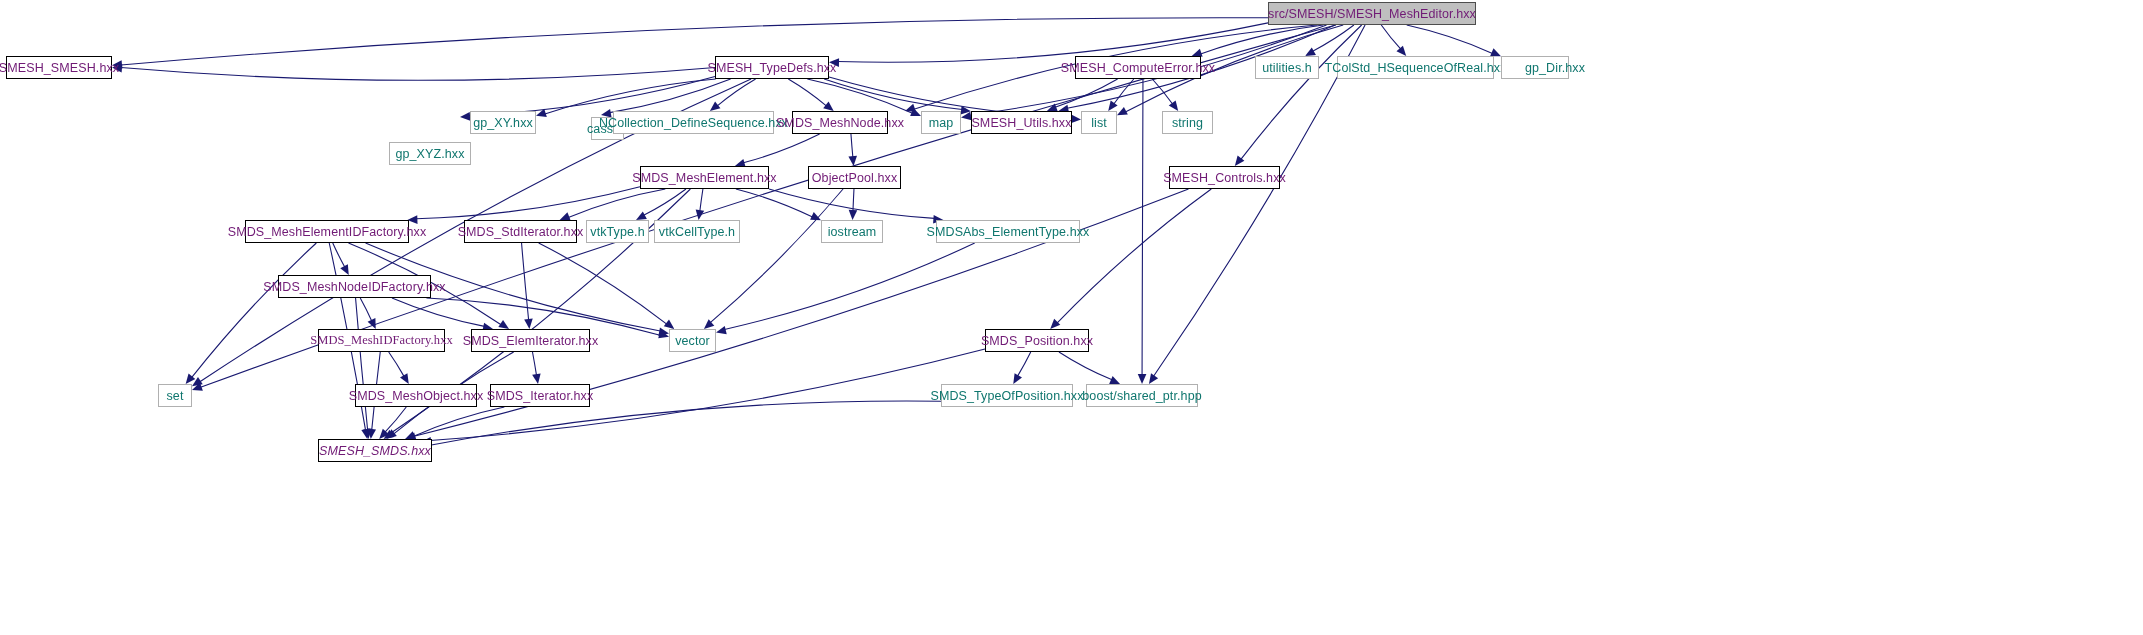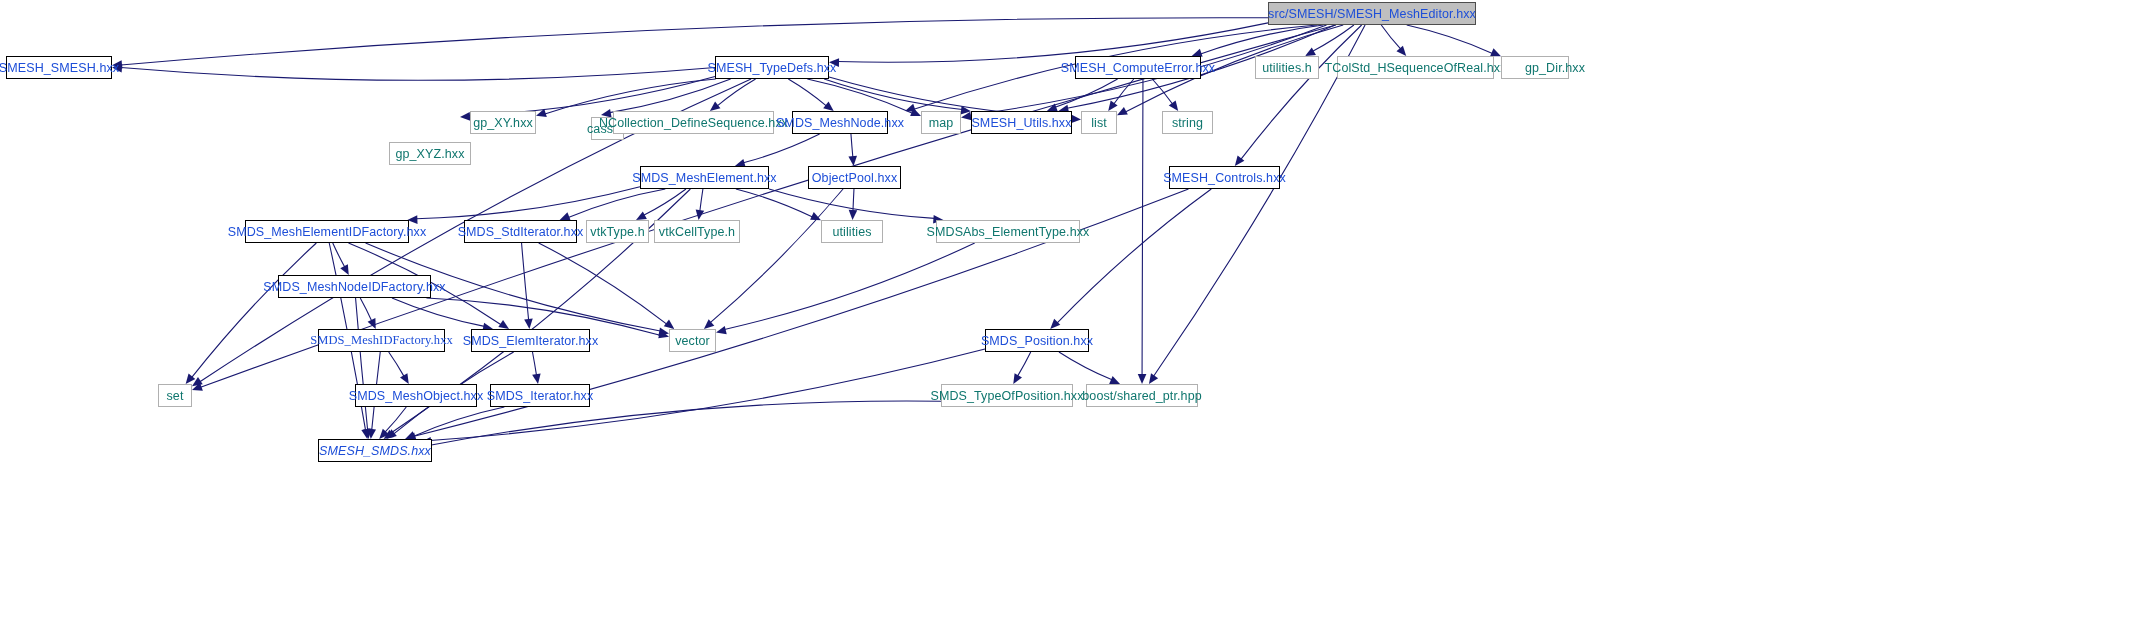--- a/index.html
+++ b/index.html
@@ -14,21 +14,21 @@
   #edges{position:absolute;left:0;top:0;width:2143px;height:635px;}
   .node{
     position:absolute;
     box-sizing:border-box;
     display:flex;
     align-items:center;
     justify-content:center;
     height:23px;
     border:1px solid #000000;
     background:#ffffff;
-    color:#1d4ed8;
+    color:#701a75;
     font-size:12.5px;
     letter-spacing:0.1px;
     white-space:nowrap;
     padding:0 5px;
   }
   .node.root{
     background:#bfbfbf;
     border-color:#4d4d4d;
   }
   .node.sys{
@@ -183,21 +183,21 @@
       <div class="node" style="left: 971px; top: 111px; width: 101px;">SMESH_Utils.hxx</div>
       <div class="node sys" style="left: 1081px; top: 111px; width: 36px;">list</div>
       <div class="node sys" style="left: 1162px; top: 111px; width: 51px;">string</div>
       <div class="node" style="left: 640px; top: 166px; width: 129px;">SMDS_MeshElement.hxx</div>
       <div class="node" style="left: 808px; top: 166px; width: 93px;">ObjectPool.hxx</div>
       <div class="node" style="left: 1169px; top: 166px; width: 111px;">SMESH_Controls.hxx</div>
       <div class="node" style="left: 245px; top: 220px; width: 164px;">SMDS_MeshElementIDFactory.hxx</div>
       <div class="node" style="left: 464px; top: 220px; width: 113px;">SMDS_StdIterator.hxx</div>
       <div class="node sys" style="left: 586px; top: 220px; width: 63px;">vtkType.h</div>
       <div class="node sys" style="left: 654px; top: 220px; width: 86px;">vtkCellType.h</div>
-      <div class="node sys" style="left: 821px; top: 220px; width: 62px;">utilities</div>
+      <div class="node sys" style="left: 821px; top: 220px; width: 62px;">iostream</div>
       <div class="node sys" style="left: 936px; top: 220px; width: 144px;">SMDSAbs_ElementType.hxx</div>
       <div class="node" style="left: 278px; top: 275px; width: 153px;">SMDS_MeshNodeIDFactory.hxx</div>
       <div class="node" style="left: 318px; top: 329px; width: 127px; font-family: Liberation Serif, serif;">SMDS_MeshIDFactory.hxx</div>
       <div class="node" style="left: 471px; top: 329px; width: 119px;">SMDS_ElemIterator.hxx</div>
       <div class="node sys" style="left: 669px; top: 329px; width: 47px;">vector</div>
       <div class="node" style="left: 985px; top: 329px; width: 104px;">SMDS_Position.hxx</div>
       <div class="node sys" style="left: 158px; top: 384px; width: 34px;">set</div>
       <div class="node" style="left: 355px; top: 384px; width: 122px;">SMDS_MeshObject.hxx</div>
       <div class="node" style="left: 490px; top: 384px; width: 100px;">SMDS_Iterator.hxx</div>
       <div class="node sys" style="left: 941px; top: 384px; width: 132px;">SMDS_TypeOfPosition.hxx</div>

